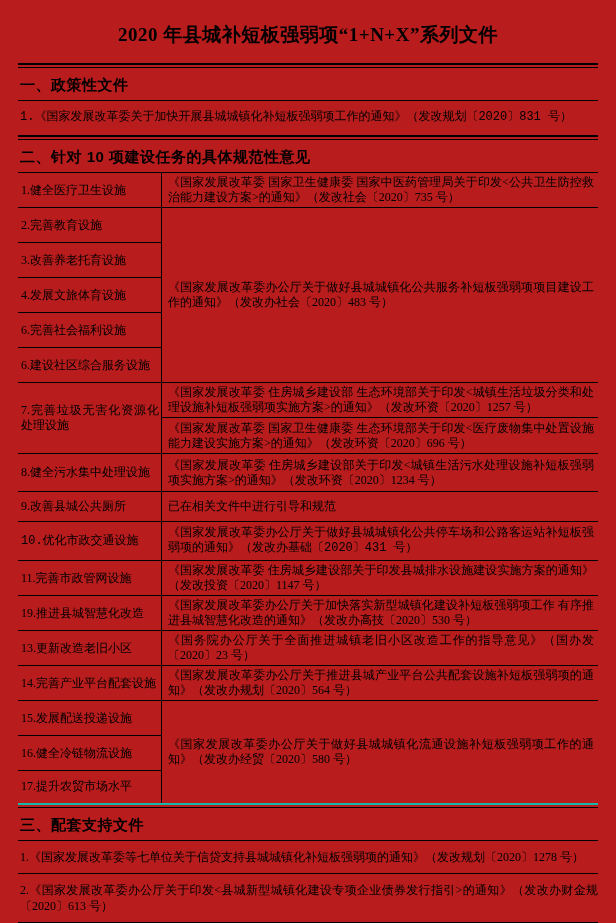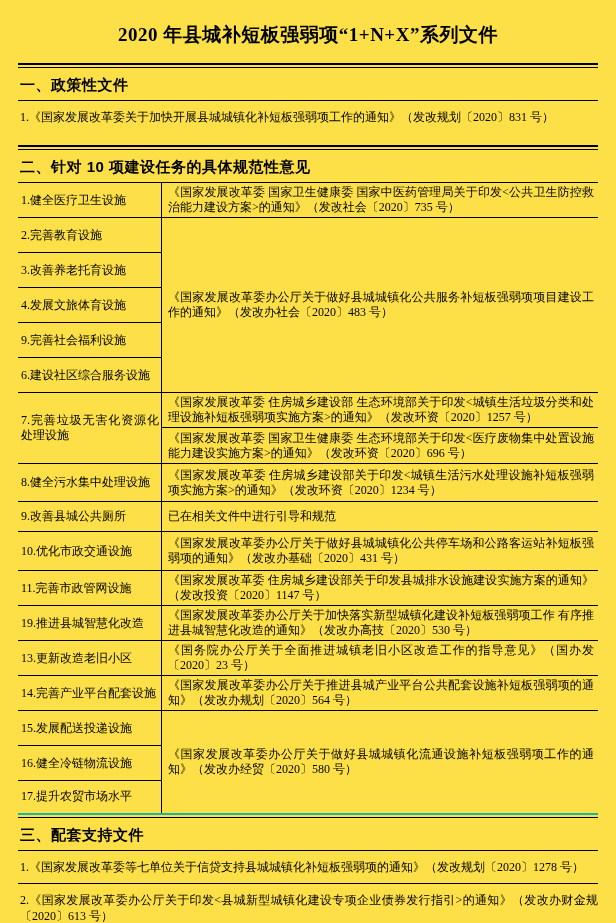--- a/index.html
+++ b/index.html
@@ -1,21 +1,21 @@
 <!DOCTYPE html>
 <html><head>
 <meta charset="utf-8">
 <style>
   html,body { margin:0; padding:0; background:#ffffff; }
   .page {
     position: relative;
     width: 616px;
     height: 923px;
     margin: 0 auto;
-    background: #fde047;
+    background: #b91c1c;
     color: #000;
     font-family: "Liberation Serif", "DejaVu Serif", serif;
     font-size: 12px;
     box-sizing: border-box;
     padding: 0 18px;
     overflow: hidden;
   }
   .doc-title {
     margin: 22px 0 0 0;
     text-align: center;
@@ -34,23 +34,24 @@
     font-family: "Liberation Sans", "DejaVu Sans", sans-serif;
     font-weight: bold;
     font-size: 15px;
     line-height: 19px;
     padding: 7px 0 6px 2px;
     letter-spacing: 0.5px;
   }
   .rule { border-top: 1.5px solid #000; height: 0; }
   .rule-thin { border-top: 1px solid #000; height: 0; }
   .policy-item {
-    padding: 8px 0 20px 2px;
+    padding: 8px 0 10px 2px;
     line-height: 16px;
     text-align: justify;
+    font-family: Liberation Mono, monospace;
   }
   table.tasks {
     border-collapse: collapse;
     width: 580px;
     table-layout: fixed;
     border-top: 1.5px solid #000;
     border-bottom: 2px solid #14b8a6;
   }
   table.tasks td {
     border-top: 1px solid #000;
@@ -97,41 +98,41 @@
       <td class="task">2.完善教育设施</td>
       <td class="doc" rowspan="5">《国家发展改革委办公厅关于做好县城城镇化公共服务补短板强弱项项目建设工作的通知》（发改办社会〔2020〕483 号）</td>
     </tr>
     <tr style="height:35px;">
       <td class="task">3.改善养老托育设施</td>
     </tr>
     <tr style="height:35px;">
       <td class="task">4.发展文旅体育设施</td>
     </tr>
     <tr style="height:35px;">
-      <td class="task">9.完善社会福利设施</td>
+      <td class="task">6.完善社会福利设施</td>
     </tr>
     <tr style="height:35px;">
       <td class="task">6.建设社区综合服务设施</td>
     </tr>
     <tr style="height:32px;">
       <td class="task" rowspan="2">7.完善垃圾无害化资源化处理设施</td>
       <td class="doc">《国家发展改革委 住房城乡建设部 生态环境部关于印发&lt;城镇生活垃圾分类和处理设施补短板强弱项实施方案&gt;的通知》（发改环资〔2020〕1257 号）</td>
     </tr>
     <tr style="height:36px;">
       <td class="doc">《国家发展改革委 国家卫生健康委 生态环境部关于印发&lt;医疗废物集中处置设施能力建设实施方案&gt;的通知》（发改环资〔2020〕696 号）</td>
     </tr>
     <tr style="height:38px;">
       <td class="task">8.健全污水集中处理设施</td>
       <td class="doc">《国家发展改革委 住房城乡建设部关于印发&lt;城镇生活污水处理设施补短板强弱项实施方案&gt;的通知》（发改环资〔2020〕1234 号）</td>
     </tr>
     <tr style="height:30px;">
       <td class="task">9.改善县城公共厕所</td>
       <td class="doc">已在相关文件中进行引导和规范</td>
     </tr>
-    <tr style="height:39px;">
+    <tr style="height:39px;font-family:Liberation Mono, monospace;">
       <td class="task">10.优化市政交通设施</td>
       <td class="doc">《国家发展改革委办公厅关于做好县城城镇化公共停车场和公路客运站补短板强弱项的通知》（发改办基础〔2020〕431 号）</td>
     </tr>
     <tr style="height:35px;margin-left:37px;">
       <td class="task">11.完善市政管网设施</td>
       <td class="doc">《国家发展改革委 住房城乡建设部关于印发县城排水设施建设实施方案的通知》（发改投资〔2020〕1147 号）</td>
     </tr>
     <tr style="height:35px;">
       <td class="task">19.推进县城智慧化改造</td>
       <td class="doc">《国家发展改革委办公厅关于加快落实新型城镇化建设补短板强弱项工作 有序推进县城智慧化改造的通知》（发改办高技〔2020〕530 号）</td>

